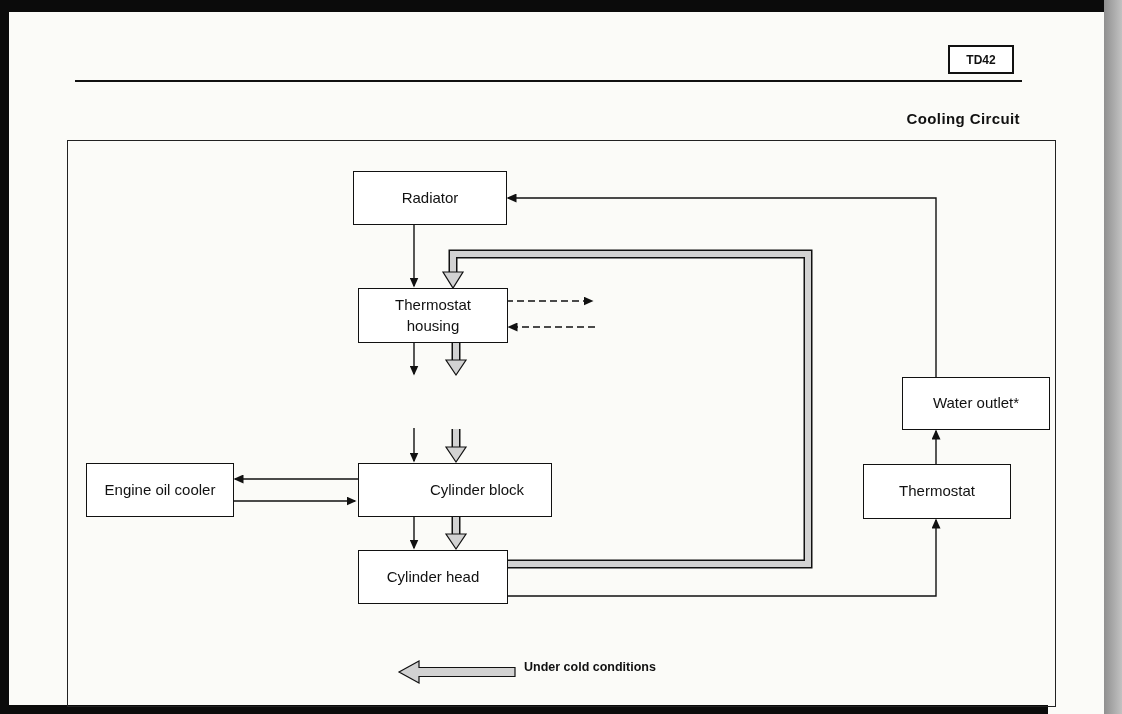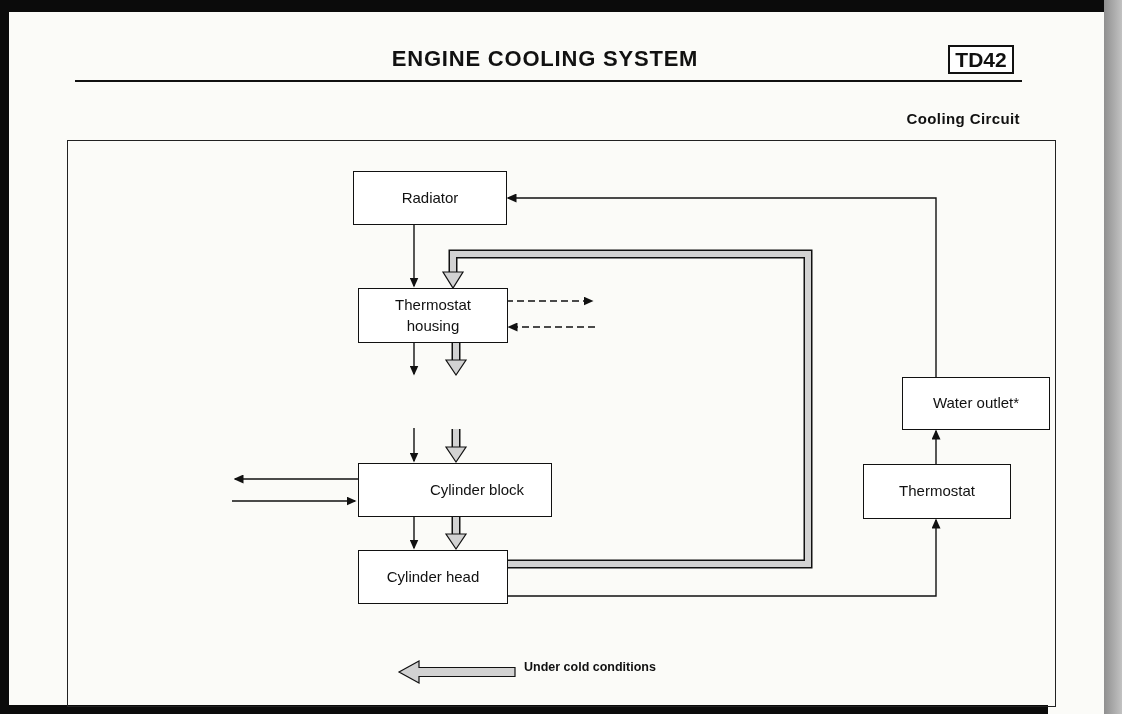--- a/index.html
+++ b/index.html
@@ -14,21 +14,21 @@
   .scan-strip-right{position:absolute;background:linear-gradient(to right,#8f8f8f,#c2c2c2);}
   .hdr-title{
     position:absolute;left:70px;top:46px;width:950px;
     text-align:center;font-size:22px;font-weight:bold;letter-spacing:.8px;
   }
   .hdr-rule{position:absolute;left:75px;top:80px;width:947px;height:2px;background:#111;}
   .model-badge{
     position:absolute;left:948px;top:45px;width:62px;height:25px;
     border:2px solid #111;background:#fff;
     display:flex;align-items:center;justify-content:center;
-    font-size:21px;font-weight:bold;
+    font-size:12px;font-weight:bold;
   }
   .diagram-title{
     position:absolute;left:70px;top:110px;width:950px;
     text-align:right;font-size:15px;font-weight:bold;letter-spacing:.4px;
   }
   .diagram{
     position:absolute;left:67px;top:140px;width:987px;height:565px;
     border:1.5px solid #222;
   }
   .node{
@@ -45,21 +45,20 @@
 </head>
 <body>
 
 <div id="screen">
 
   <div class="scan-bar" style="left:0;top:0;width:1122px;height:12px;"></div>
   <div class="scan-bar" style="left:0;top:0;width:9px;height:714px;"></div>
   <div class="scan-bar" style="left:0;top:705px;width:1048px;height:9px;"></div>
   <div class="scan-strip-right" style="left:1104px;top:0;width:18px;height:714px;"></div>
 
-  <div class="hdr-title">ENGINE COOLING SYSTEM</div>
   <div class="hdr-rule"></div>
   <div class="model-badge">TD42</div>
   <div class="diagram-title">Cooling Circuit</div>
 
   <div class="diagram">
 
     <svg class="connectors" viewBox="0 0 987 565">
       <defs>
         <marker id="ah" markerUnits="userSpaceOnUse" markerWidth="10" markerHeight="9" refX="8.5" refY="4.5" orient="auto">
           <path d="M0,0 L10,4.5 L0,9 z" fill="#111"></path>
@@ -102,20 +101,21 @@
       <path d="M438,455 H868 V379" fill="none" stroke="#111" stroke-width="1.4" marker-end="url(#ah)"></path>
       <line x1="868" y1="323" x2="868" y2="290" stroke="#111" stroke-width="1.4" marker-end="url(#ah)"></line>
       <path d="M868,236 V57 H440" fill="none" stroke="#111" stroke-width="1.4" marker-end="url(#ah)"></path>
 
       <polygon points="331,531 351,520 351,526.5 447,526.5 447,535.5 351,535.5 351,542" fill="#d2d2d2" stroke="#111" stroke-width="1.2"></polygon>
     </svg>
 
     <div class="node" style="left:285px;top:30px;width:152px;height:52px;">Radiator</div>
     <div class="node" style="left:290px;top:147px;width:148px;height:53px;">Thermostat
 housing</div>
+    <div class="node" style="left:18px;top:322px;width:146px;height:52px;">Engine oil cooler</div>
     <div class="node" style="left:290px;top:322px;width:148px;height:52px;padding-left:44px;">Cylinder block</div>
     <div class="node" style="left:290px;top:409px;width:148px;height:52px;">Cylinder head</div>
     <div class="node" style="left:834px;top:236px;width:146px;height:51px;">Water outlet*</div>
     <div class="node" style="left:795px;top:323px;width:146px;height:53px;">Thermostat</div>
 
     <div class="legend-label">Under cold conditions</div>
   </div>
 
 </div>
 

